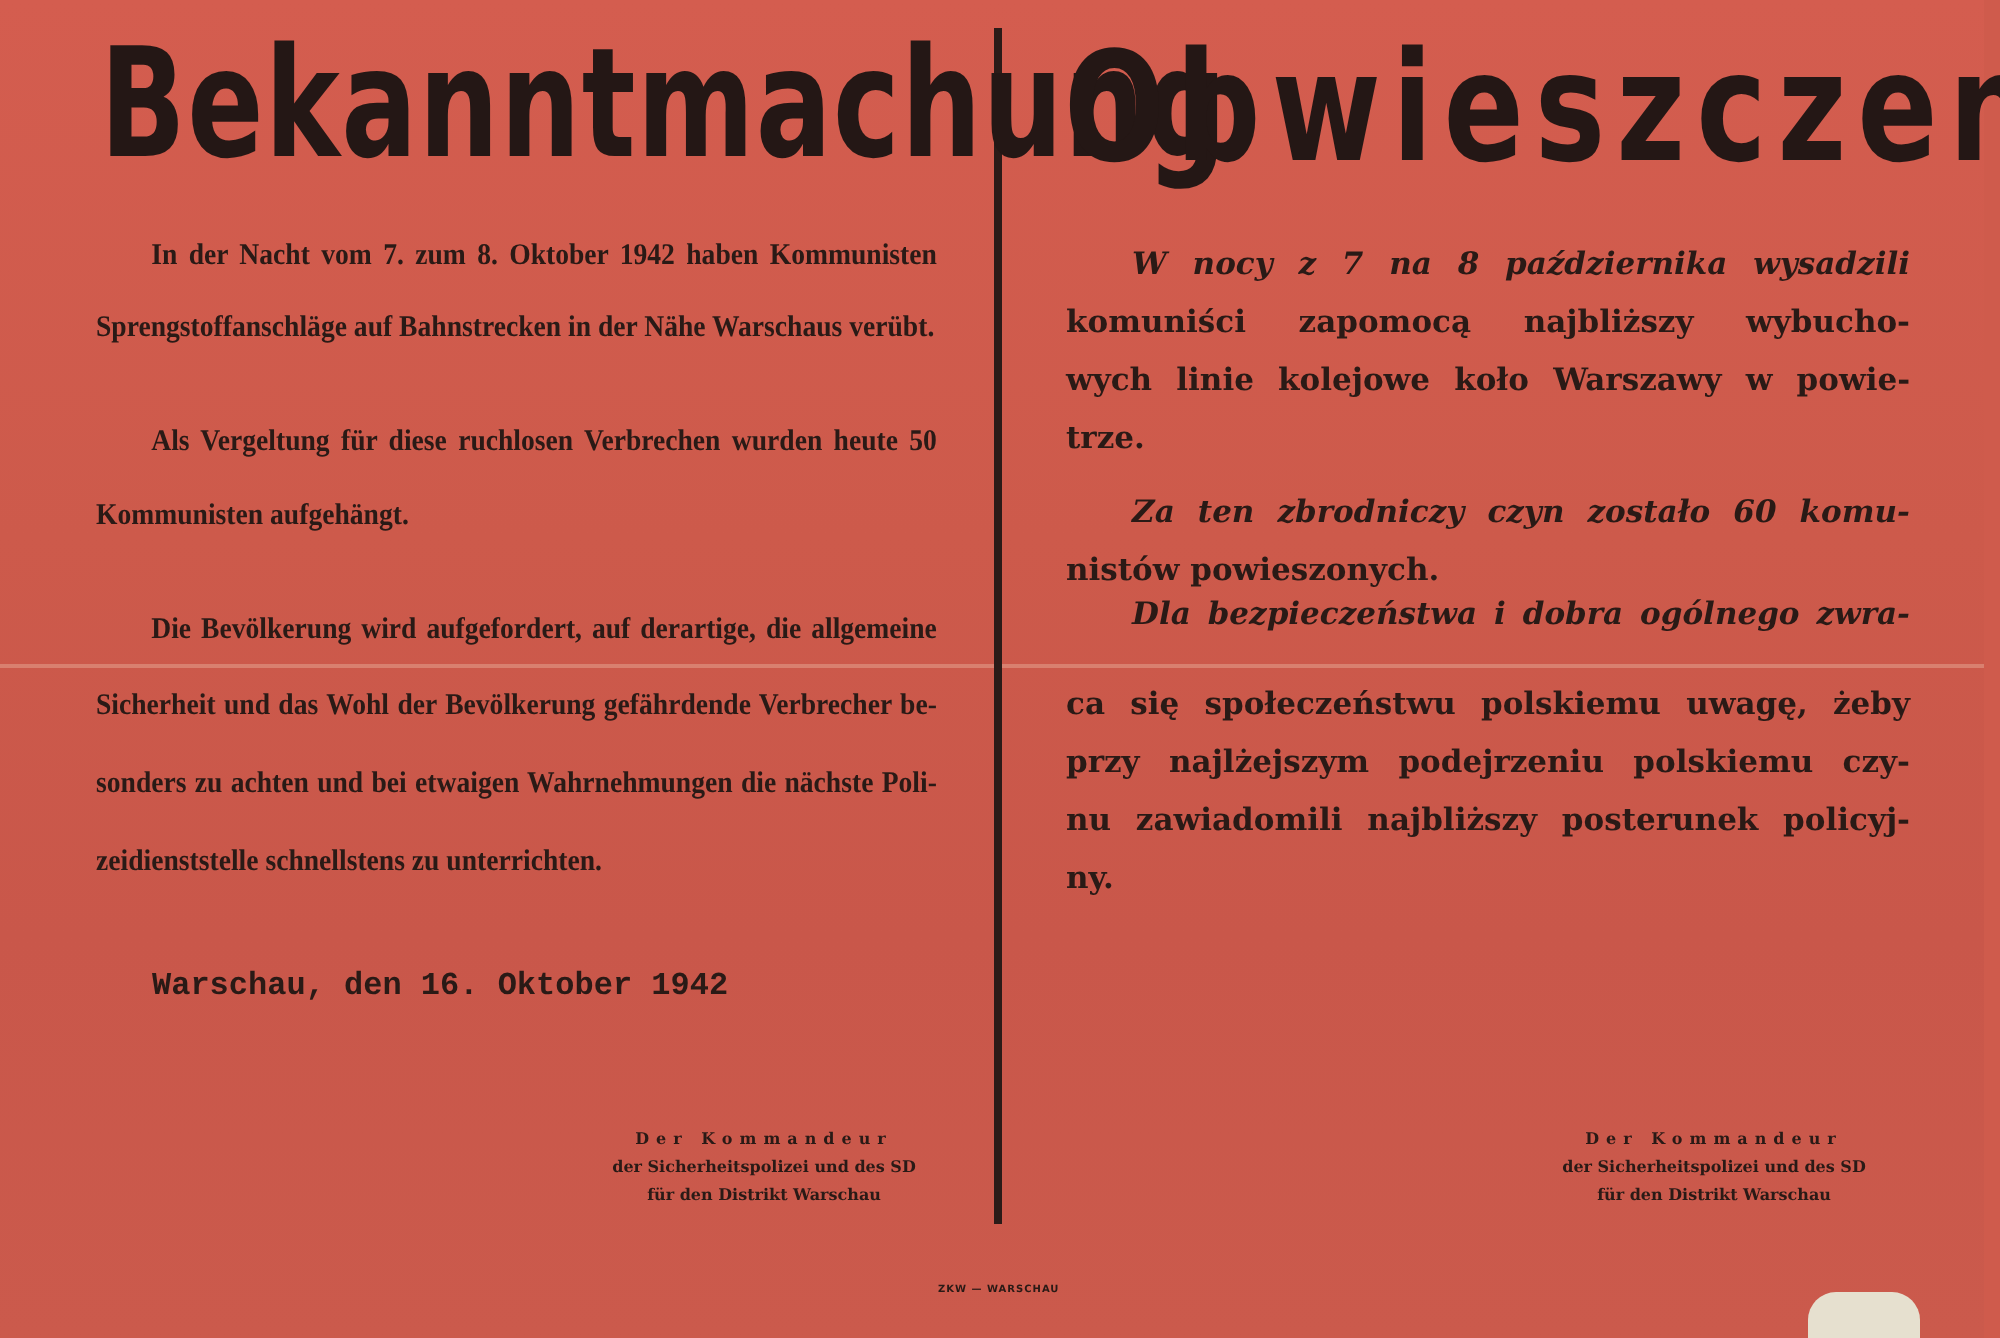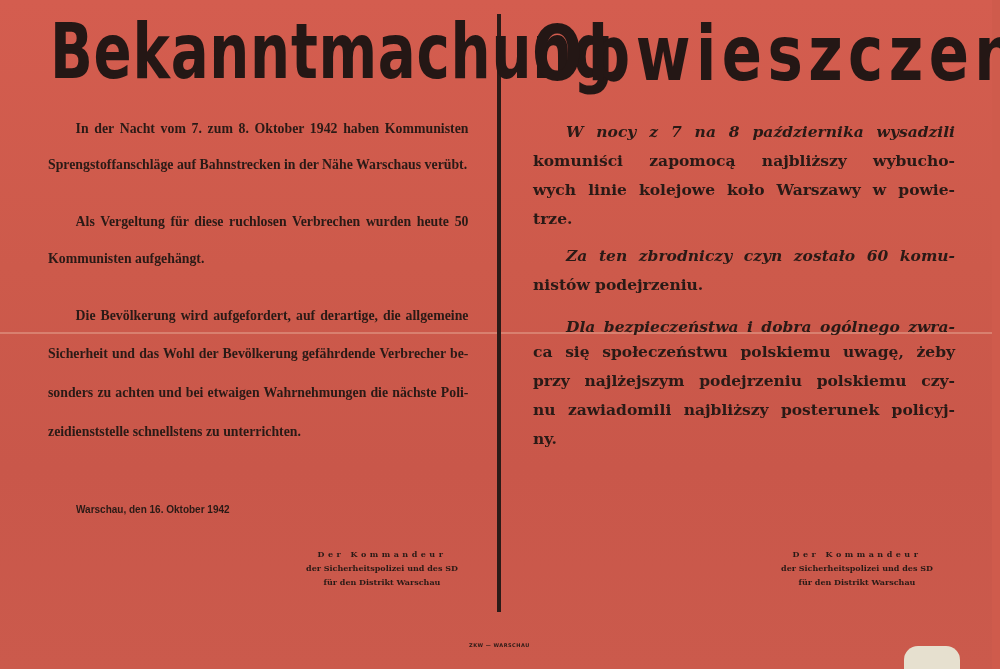--- a/index.html
+++ b/index.html
@@ -61,40 +61,40 @@
   }
   .pl-line { position: absolute; white-space: nowrap; left: 0; text-align: right; }
   .pl-line.indent { left: 33px; font-style: italic; }
   .pl-line.justify { width: 422px; text-align: justify; text-align-last: justify; }
   .pl-line.indent.justify { width: 389px; }
 
   .date {
     position: absolute; white-space: nowrap; font-weight: bold;
   }
   .date.de {
-    left: 76px; top: 504px;
-    font-family: Liberation Sans, sans-serif; font-size: 10px;
+    left: 76px; top: 484px;
+    font-family: Liberation Mono, monospace; font-size: 16px;
   }
   .date.pl {
     left: 568px; top: 486px;
     font-family: "DejaVu Serif", serif; font-size: 15px;
   }
 
   .signature {
     position: absolute; text-align: center;
     font-family: "DejaVu Serif", serif;
     font-weight: bold;
     font-size: 8px;
     line-height: 14px;
     color: #2a1a16;
     width: 200px;
   }
   .signature.de { left: 282px; top: 547px; }
   .signature.pl { left: 757px; top: 547px; }
-  .signature .sig-title { letter-spacing: 3.5px; }
+  .signature .sig-title { letter-spacing: 3.5px; margin-top: 15px; }
 
   .printer {
     position: absolute; left: 469px; top: 642px;
     font-family: "DejaVu Sans", sans-serif; font-weight: bold;
     font-size: 5px; letter-spacing: 0.5px; color: #2a1a16;
     white-space: nowrap;
   }
   .tear {
     position: absolute; left: 904px; top: 646px; width: 56px; height: 24px;
     background: #e6e0cf;
@@ -133,23 +133,23 @@
 
   <div class="heading pl">Obwieszczenie</div>
 
   <div class="pl-body">
     <div class="pl-line indent justify" style="top:122px">W nocy z 7 na 8 października wysadzili</div>
     <div class="pl-line justify" style="top:151px">komuniści zapomocą najbliższy wybucho-</div>
     <div class="pl-line justify" style="top:180px">wych linie kolejowe koło Warszawy w powie-</div>
     <div class="pl-line" style="top:209px">trze.</div>
 
     <div class="pl-line indent justify" style="top:246px">Za ten zbrodniczy czyn zostało 60 komu-</div>
-    <div class="pl-line" style="top:275px">nistów podejrzeniu.</div>
+    <div class="pl-line" style="top:275px">nistów powieszonych.</div>
 
-    <div class="pl-line indent justify" style="top:317px">Dla bezpieczeństwa i dobra ogólnego zwra-</div>
+    <div class="pl-line indent justify" style="top:297px">Dla bezpieczeństwa i dobra ogólnego zwra-</div>
     <div class="pl-line justify" style="top:342px">ca się społeczeństwu polskiemu uwagę, żeby</div>
     <div class="pl-line justify" style="top:371px">przy najlżejszym podejrzeniu polskiemu czy-</div>
     <div class="pl-line justify" style="top:400px">nu zawiadomili najbliższy posterunek policyj-</div>
     <div class="pl-line" style="top:429px">ny.</div>
   </div>
 
 
   <div class="signature pl">
     <div class="sig-title">Der Kommandeur</div>
     <div>der Sicherheitspolizei und des SD</div>

